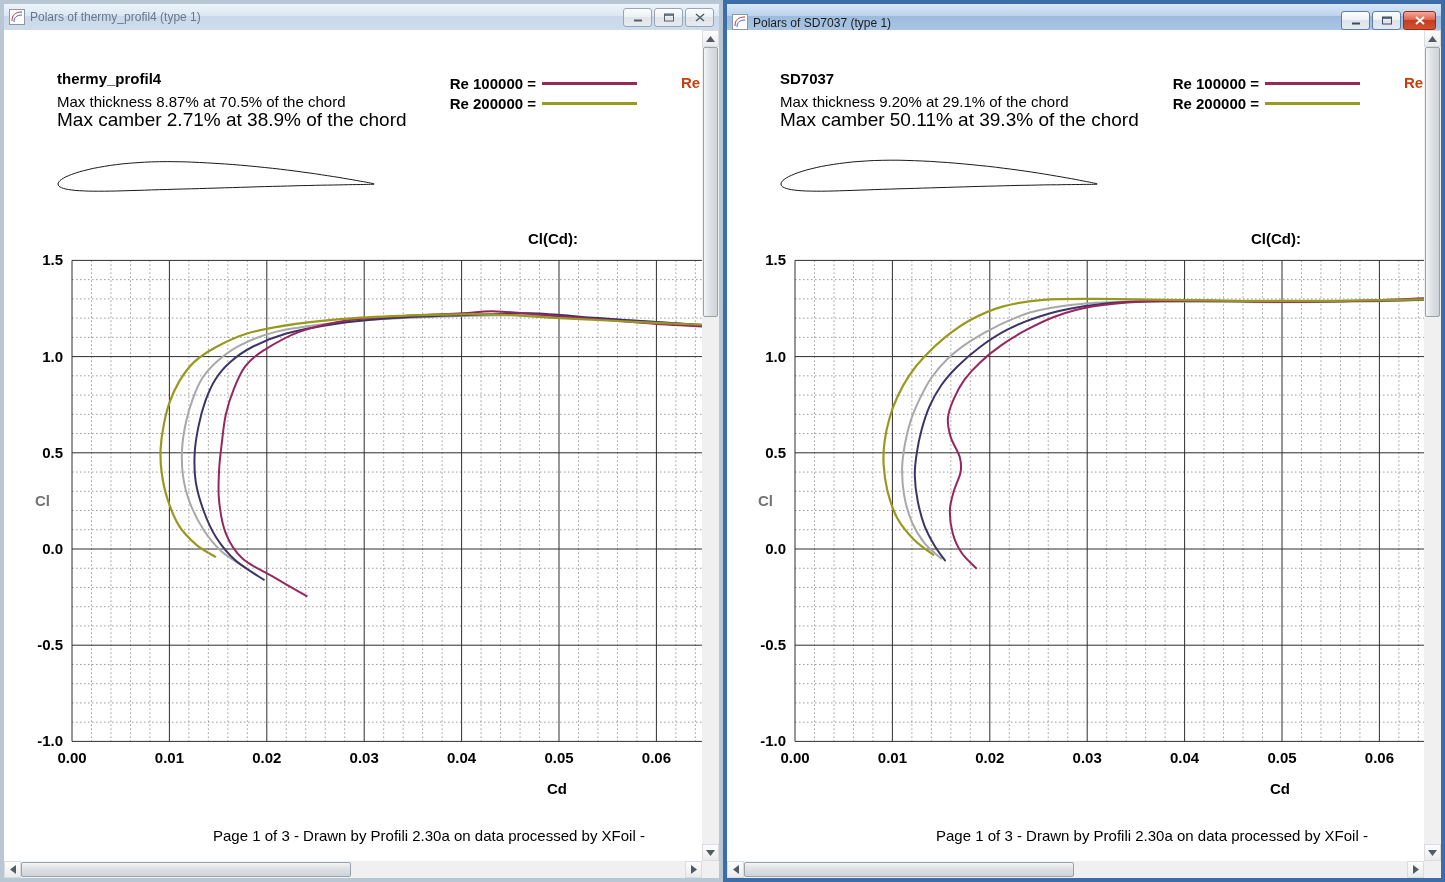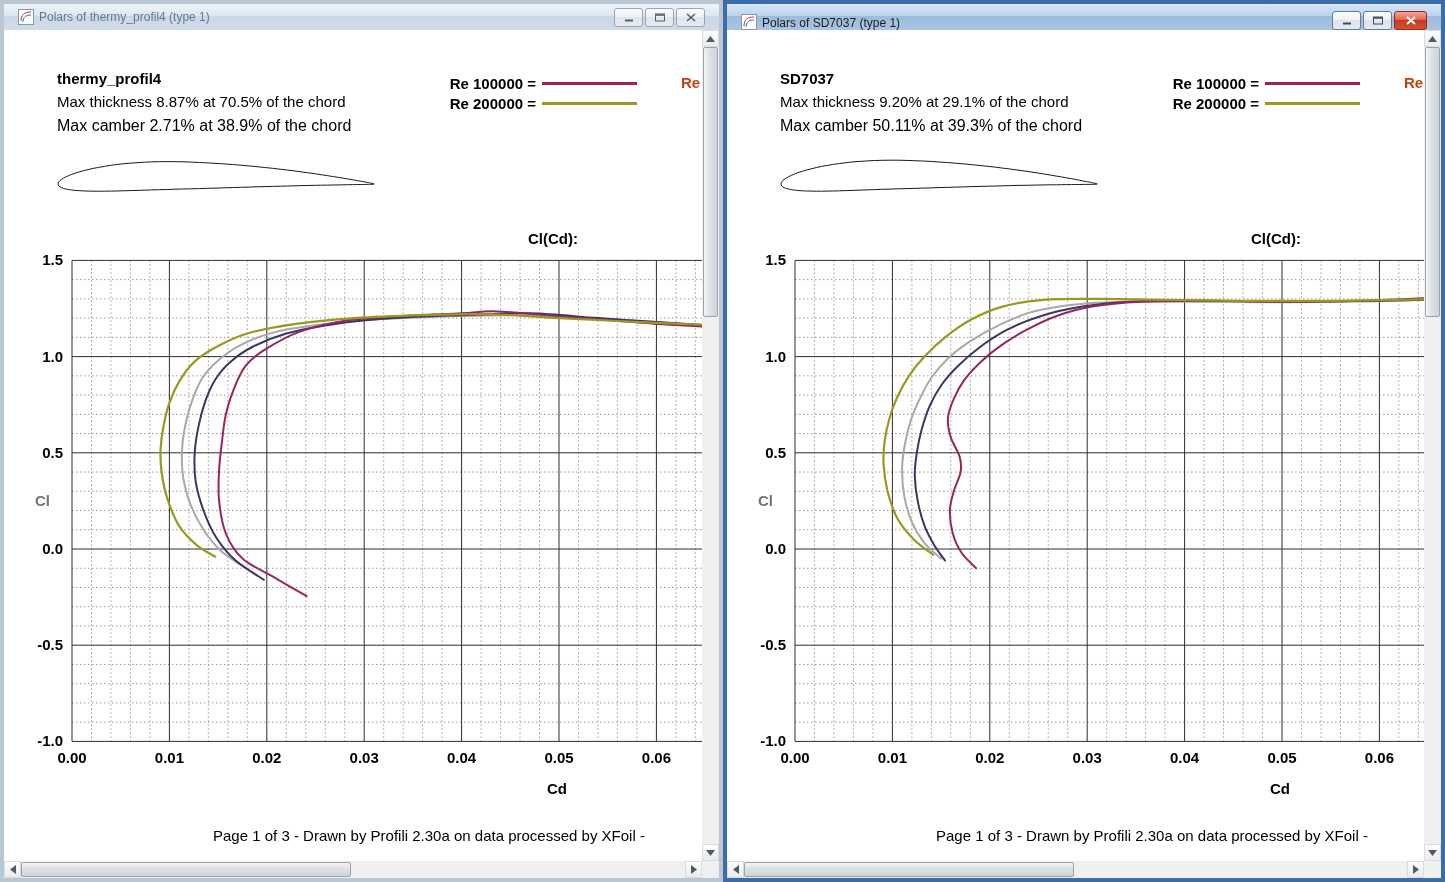--- a/index.html
+++ b/index.html
@@ -1,35 +1,35 @@
 <!DOCTYPE html>
 <html><head>
 <meta charset="utf-8">
 <style>
   html,body{margin:0;padding:0;background:#1a1a1a;}
   #screen{position:relative;width:1445px;height:882px;overflow:hidden;font-family:"Liberation Sans",sans-serif;background:#243447;}
   .window{position:absolute;top:0;height:882px;box-sizing:border-box;display:flex;flex-direction:column;}
   .window.left{left:0;width:723px;border:4px solid #b9c6d4;background:#cfdae6;}
   .window.right{left:723px;width:722px;border:4px solid #3d6da6;background:#9cbbdd;}
-  .titlebar{height:26px;flex:0 0 26px;display:flex;align-items:center;padding:0 14px;box-sizing:border-box;}
+  .titlebar{height:26px;flex:0 0 26px;display:flex;align-items:center;padding:0 5px;box-sizing:border-box;}
   .window.left .titlebar{background:linear-gradient(#eef4fb,#dce7f2 45%,#c9d8e8 46%,#cfdceb);color:#67788c;}
   .window.right .titlebar{background:linear-gradient(#d8e7f6,#bcd3ec 45%,#9cbbdd 46%,#aac5e3);color:#1c1c1c;align-items:flex-end;}
   .app-icon{width:16px;height:16px;margin-right:5px;display:inline-flex;}
   .title{font-size:12px;white-space:nowrap;overflow:hidden;}
   .controls{margin-left:auto;display:flex;align-items:flex-start;}
   .wbtn{width:29px;height:19px;margin-left:2px;border-radius:3px;display:flex;align-items:center;justify-content:center;box-sizing:border-box;cursor:default;}
   .window.left .wbtn{background:linear-gradient(#fbfcfd,#eef1f5 45%,#dfe4ea 46%,#e6ebf1);border:1px solid #98a5b4;color:#53606e;}
   .window.right .wbtn{background:linear-gradient(#fbfcfd,#eef1f5 45%,#dde3ea 46%,#e4eaf1);border:1px solid #5e7da0;color:#3c4b5c;}
   .window.right .wbtn.close{width:33px;background:linear-gradient(#f5a79b,#e1654f 45%,#c33b22 46%,#d0512f);border:1px solid #9a2a14;color:#fff;}
   .content{position:relative;flex:1;background:#ffffff;overflow:hidden;}
   .page{position:absolute;inset:0;overflow:hidden;}
   .page .abs{position:absolute;white-space:nowrap;text-align:right;}
   .foil-name{left:53px;top:40px;font-size:15px;font-weight:bold;color:#000;}
   .foil-line1{left:53px;top:63px;font-size:15px;color:#000;}
-  .foil-line2{left:53px;top:87px;font-size:16px;color:#000;}
+  .foil-line2{left:53px;top:79px;font-size:19px;color:#000;}
   .legend-row{display:flex;align-items:center;height:18px;}
   .legend-row1{left:444px;top:44px;}
   .legend-row2{left:444px;top:64px;}
   .legend-label{font-size:15px;font-weight:bold;color:#000;width:88px;}
   .legend-line{display:inline-block;width:95px;height:3px;margin-left:6px;}
   .legend-cut{left:677px;top:44px;font-size:15px;font-weight:bold;color:#c2410c;}
   .chart-title{left:524px;top:200px;font-size:15px;font-weight:bold;color:#000;}
   .ylabel{left:31px;top:462px;font-size:15px;font-weight:bold;color:#737373;}
   .xlabel{left:543px;top:750px;font-size:15px;font-weight:bold;color:#000;}
   .footer{left:209px;top:797px;font-size:15px;color:#000;white-space:pre;}

